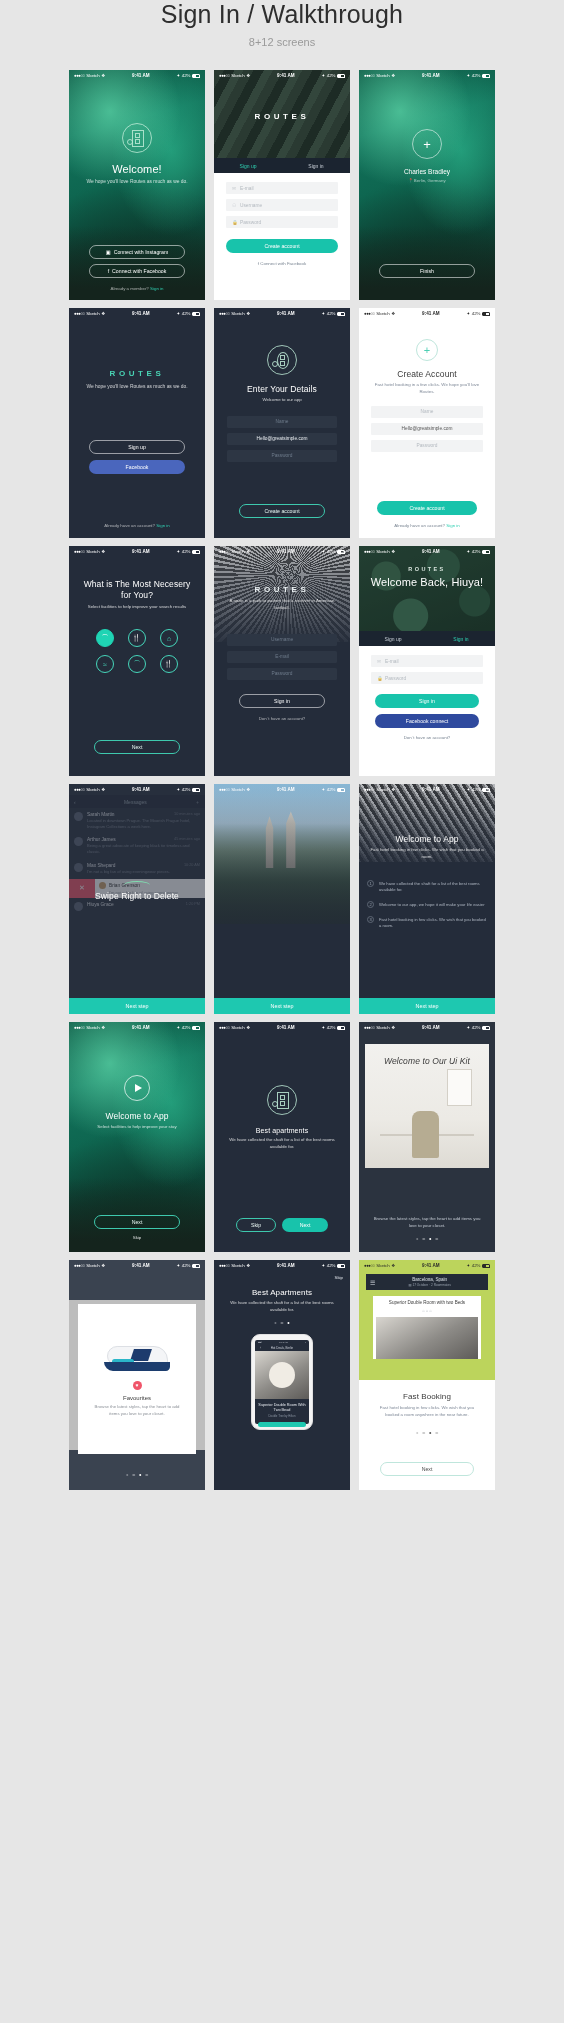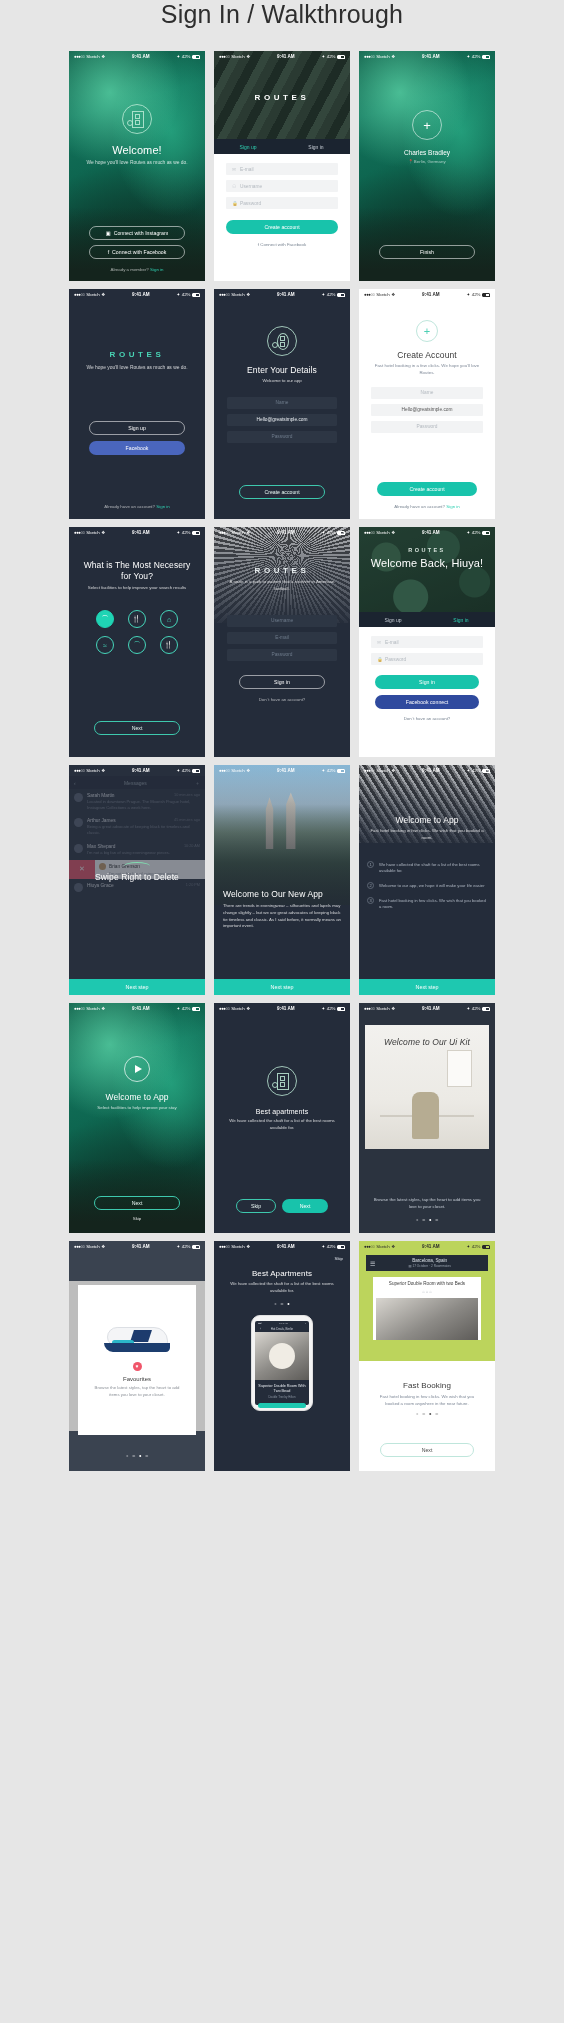--- a/index.html
+++ b/index.html
@@ -188,20 +188,21 @@
             border: 1px solid #d4d0c7; background: #fbfaf8; }
 
   .hdr-green { background: #bcd45c; }
   .inner-dark { background: #232b37; }
 </style>
 </head>
 <body>
 
 <div class="page-header">
   <div class="page-title">Sign In / Walkthrough</div>
+  <div class="page-sub">8+12 screens</div>
 </div>
 
 <div class="grid">
 
   <div class="screen">
     <div class="bg aurora"></div>
     <div class="sb dark">
       <span class="sb-l">
           <span class="dots">●●●○○</span>
           <span>Sketch</span>
@@ -647,24 +648,20 @@
         </span>
       <span class="sb-c">9:41 AM</span>
       <span class="sb-r">
           <span>✦</span>
           <span>42%</span>
           <span class="batt">
             <i style="width:45%"></i>
           </span>
         </span>
     </div>
-    <div style="position:absolute;left:0;right:0;top:124px;padding:0 9px">
-      <h3 class="t sm" style="text-align:left;line-height:1.22">Welcome to Our New App</h3>
-      <p class="d" style="text-align:left;padding:0;font-size:4.3px;margin-top:4px">There are trends in eveningwear – silhouettes and lapels may change slightly – but we are great advocates of keeping black tie timeless and classic. As I said before, it normally means an important event.</p>
-    </div>
     <div class="nextstep">
       <span>Next step</span>
     </div>
   </div>
 
   <div class="screen">
     <div class="bg wire" style="height:78px;bottom:auto"></div>
     <div class="bg" style="height:78px;bottom:auto;background:linear-gradient(180deg,rgba(36,44,58,.25),rgba(36,44,58,.9))"></div>
     <div class="sb dark">
       <span class="sb-l">
@@ -919,21 +916,21 @@
           <span> · </span>
           <span>2 Roommates</span>
         </div>
       </div>
     </div>
     <div style="position:absolute;left:14px;right:14px;top:36px;background:#fff;padding:4px 3px 0;text-align:center">
       <div style="font-size:4.6px;color:#3c3c3c;line-height:1.25">Superior Double Room with two Beds</div>
       <div style="font-size:4px;color:#b8bdc4;margin-top:2px">⌂ ⌂ ⌂</div>
       <div class="room-img" style="height:42px;margin-top:4px"></div>
     </div>
-    <div style="position:absolute;left:0;right:0;top:140px;text-align:center;padding:0 0">
+    <div style="position:absolute;left:0;right:0;top:132px;text-align:center;padding:0 0">
       <h3 class="t sm" style="color:#3a3a3a;font-size:8px">Fast Booking</h3>
       <p class="d dark" style="font-size:4.3px;margin-top:4px">Fast hotel booking in few clicks. We wish that you booked a room anywhere in the near future.</p>
     </div>
     <div class="pager dk" style="position:absolute;top:172px;left:50%;transform:translateX(-50%)">
       <i></i>
         <i></i>
         <i class="on"></i>
         <i></i>
     </div>
     <div class="btn" style="border:.6px solid #bfe6dc;color:#4a4a4a;width:94px;position:absolute;left:50%;transform:translateX(-50%);bottom:14px">

